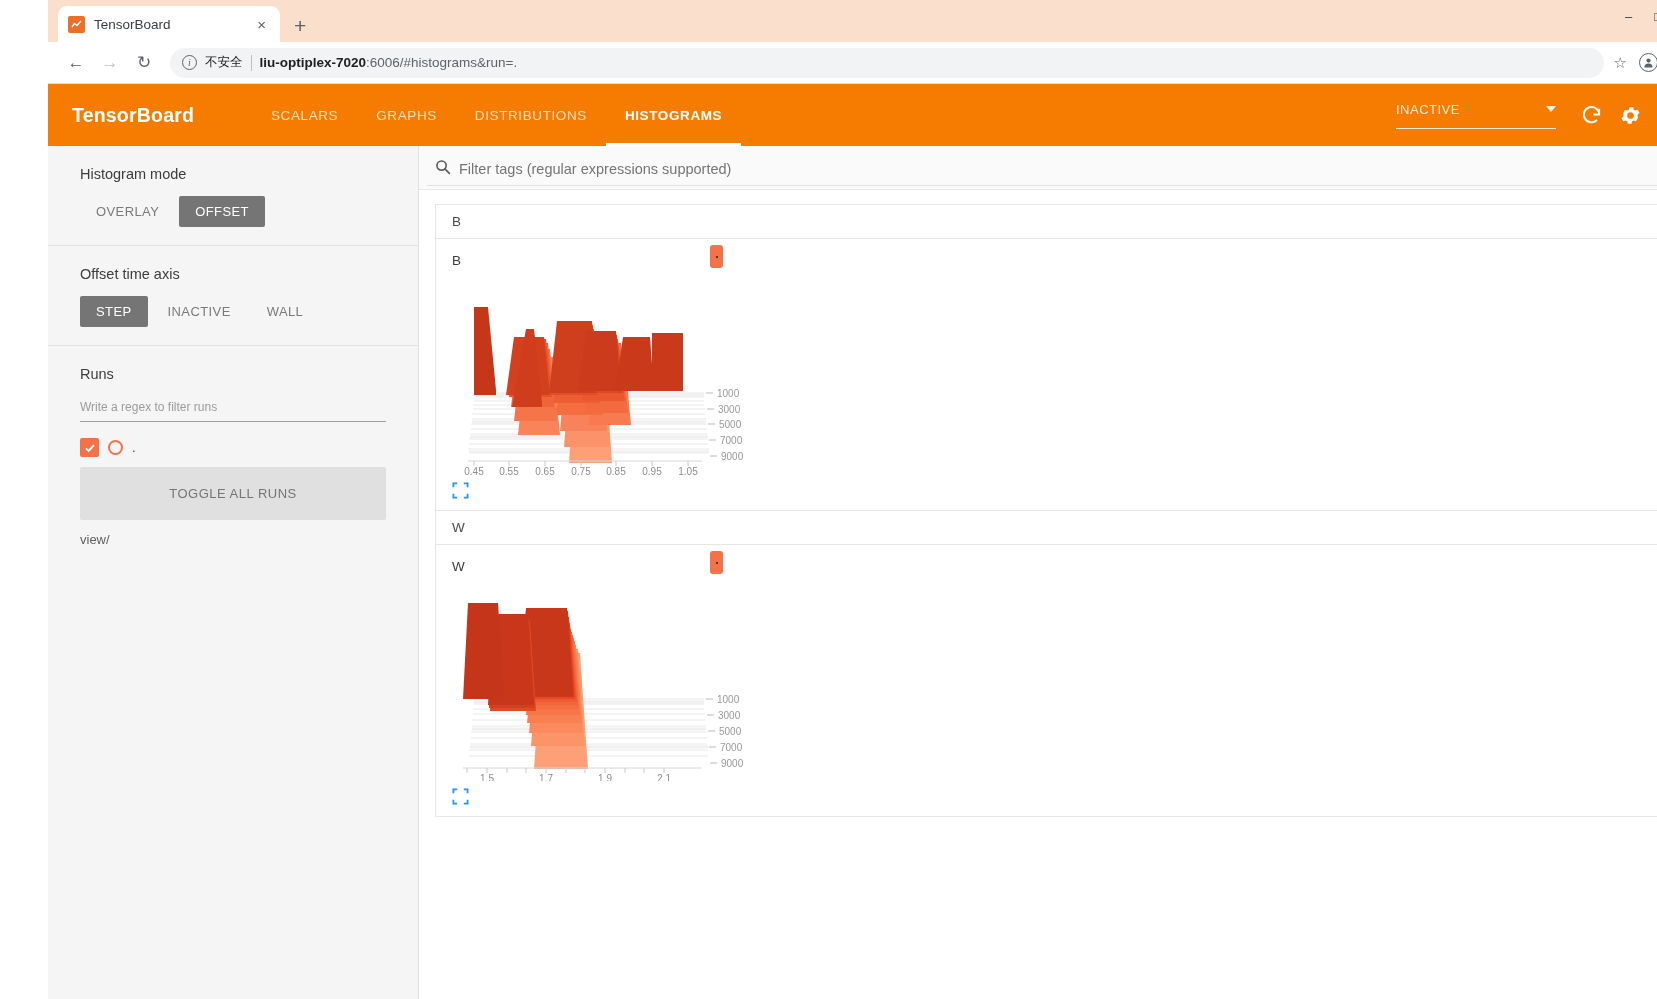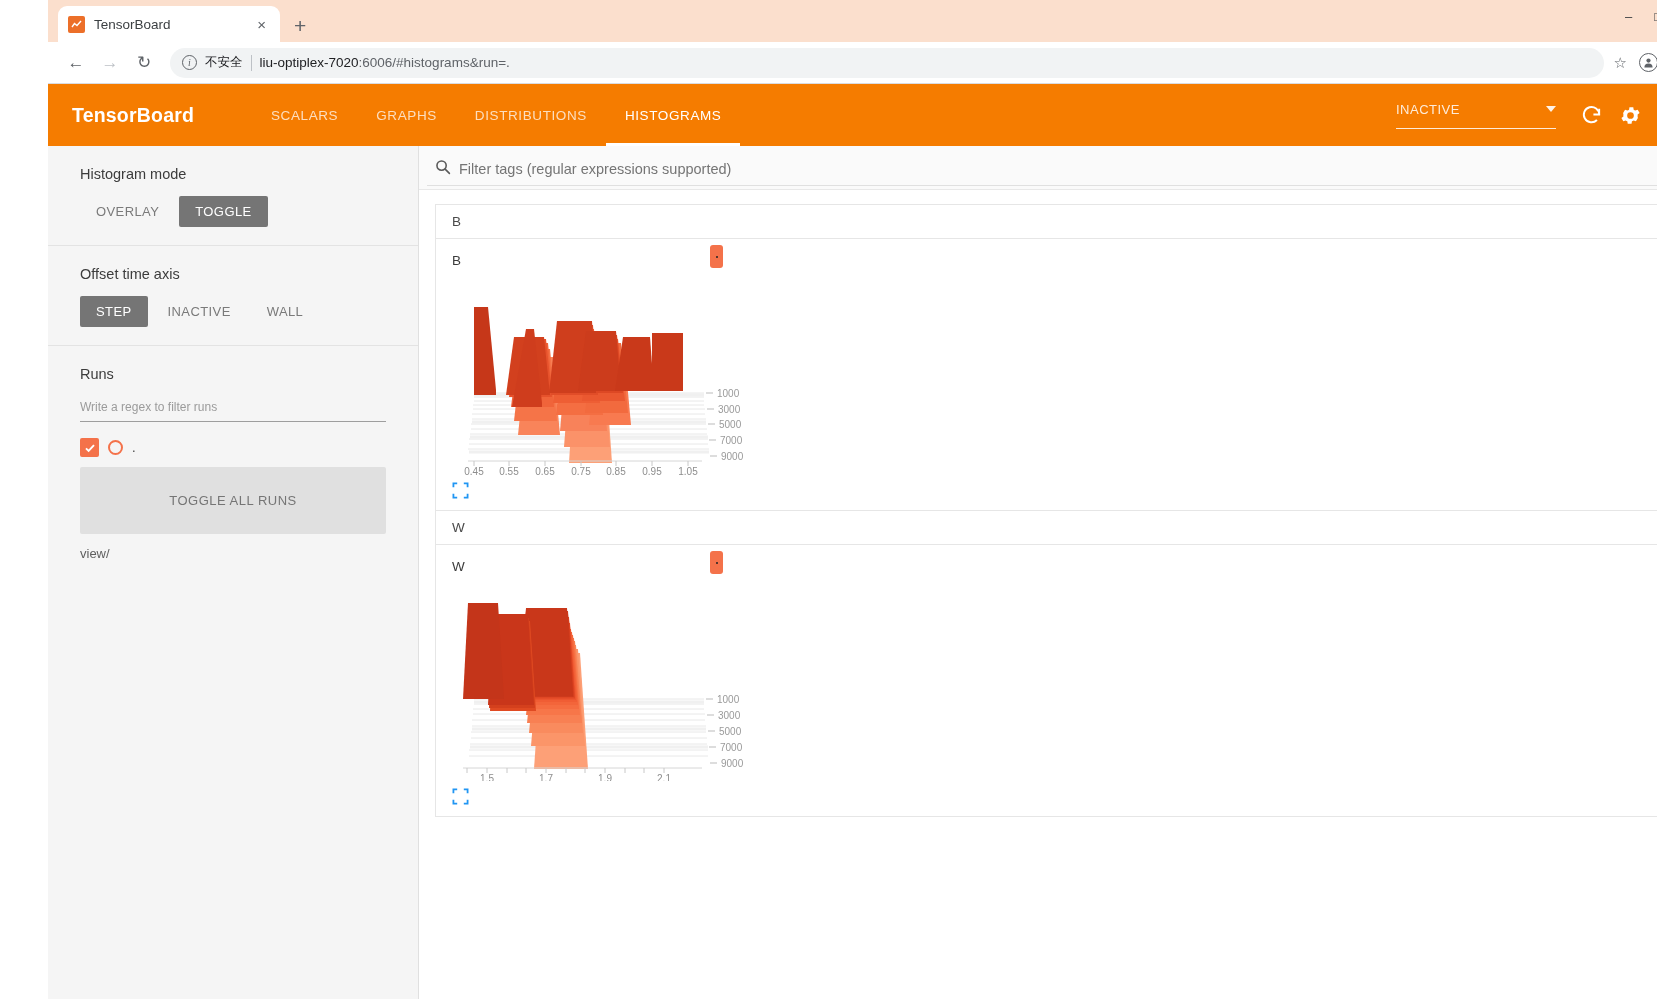--- a/index.html
+++ b/index.html
@@ -57,21 +57,21 @@
   }
   .info-icon {
     width: 15px; height: 15px; border: 1.3px solid #5f6368; border-radius: 50%;
     display:flex; align-items:center; justify-content:center;
     font-size: 10px; color: #5f6368; font-family: "Liberation Serif", serif;
     font-style: italic; flex: none;
   }
   .not-secure { font-size: 12.5px; color: #202124; white-space: nowrap; }
   .url-sep { width: 1px; height: 16px; background: #bdc1c6; }
   .url { font-size: 13.5px; color: #5f6368; white-space: nowrap; }
-  .url b { color: #202124; font-weight: 400; }
+  .url b { color: #202124; font-weight: 700; }
   .omni-right { display: flex; align-items: center; gap: 12px; padding-right: 4px; }
   .star { font-size: 15px; color: #5f6368; }
   .profile-ic {
     width: 19px; height: 19px; border-radius: 50%; border: 1.6px solid #5f6368;
     display: flex; align-items: center; justify-content: center;
   }
   .ext-ic {
     width: 19px; height: 19px; border-radius: 50%; background: #d93025;
     display:flex;align-items:center;justify-content:center;
   }
@@ -85,21 +85,21 @@
   .tb-logo {
     font-size: 19.5px; color: #fff; font-weight: 700; letter-spacing: .2px;
     width: 180px;
   }
   .tb-tabs { display: flex; align-items: stretch; height: 62px; }
   .tb-tab {
     display: flex; align-items: center; padding: 0 19px; font-size: 13.5px;
     color: rgba(255,255,255,.75); letter-spacing: .6px; font-weight: 500;
     position: relative; white-space: nowrap;
   }
-  .tb-tab.active { color: #fff; font-weight: 400; }
+  .tb-tab.active { color: #fff; font-weight: 700; }
   .tb-tab.active:after {
     content: ""; position: absolute; left: 0; right: 0; bottom: 0;
     height: 3px; background: #fff;
   }
   .tb-header-right {
     margin-left: auto; display: flex; align-items: center; gap: 16px;
   }
   .tb-select {
     display: flex; align-items: center; width: 160px;
     border-bottom: 1px solid rgba(255,255,255,.85); padding-bottom: 11px;
@@ -143,21 +143,21 @@
     width: 19px; height: 19px; background: #f4724a; border-radius: 2px;
     display: flex; align-items: center; justify-content: center; flex: none;
   }
   .run-circle {
     width: 15px; height: 15px; border: 2px solid #f4724a; border-radius: 50%;
     flex: none;
   }
   .run-name { font-size: 13px; color: #444; }
   .toggle-all {
     width: 100%; background: #e0e0e0; color: #757575; font-size: 13px;
-    letter-spacing: .5px; text-align: center; padding: 26px 0; border-radius: 2px;
+    letter-spacing: .5px; text-align: center; padding: 19px 0; border-radius: 2px;
   }
   .view-txt { font-size: 13px; color: #5f5f5f; margin-top: 12px; }
 
   
   .main { flex: 1; background: #fff; display: flex; flex-direction: column; min-width: 0; }
   .filter-bar {
     height: 44px; background: #fafafa; display: flex; align-items: center;
     padding: 0 0 0 8px; border-bottom: 1px solid #e8e8e8; flex: none;
   }
   .filter-inner {
@@ -286,21 +286,21 @@
     </div>
 
     <div class="tb-body" data-interactable="false">
 
       <div class="sidebar" data-interactable="false">
 
         <div class="side-sec" data-interactable="false">
           <div class="side-title" data-interactable="false">Histogram mode</div>
           <div class="btn-row" data-interactable="false">
             <div class="tb-btn" data-interactable="true">OVERLAY</div>
-            <div class="tb-btn sel" data-interactable="true">TOGGLE</div>
+            <div class="tb-btn sel" data-interactable="true">OFFSET</div>
           </div>
         </div>
 
         <div class="side-sec" data-interactable="false">
           <div class="side-title" data-interactable="false">Offset time axis</div>
           <div class="btn-row" data-interactable="false">
             <div class="tb-btn sel" data-interactable="true">STEP</div>
             <div class="tb-btn" data-interactable="true">INACTIVE</div>
             <div class="tb-btn" data-interactable="true">WALL</div>
           </div>

